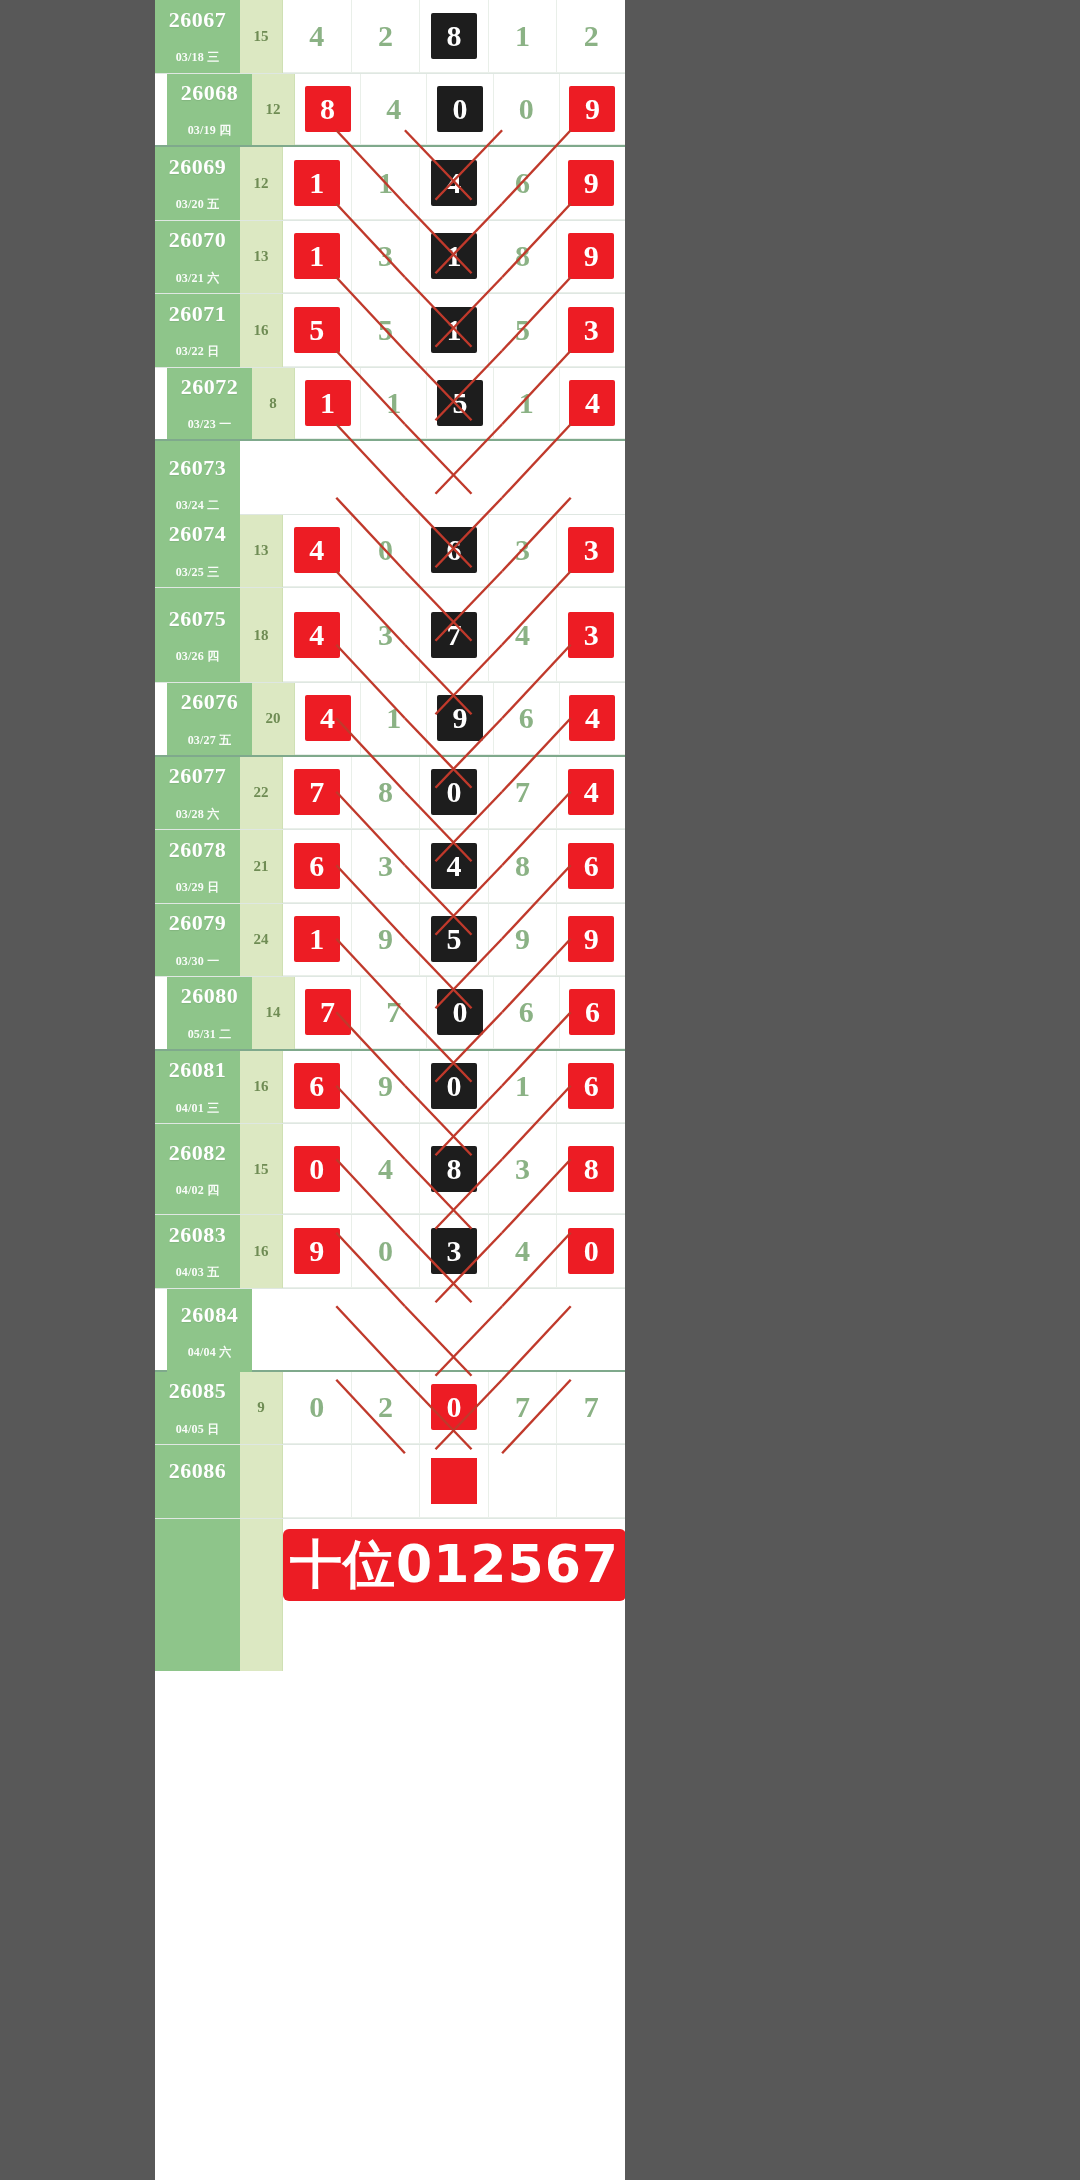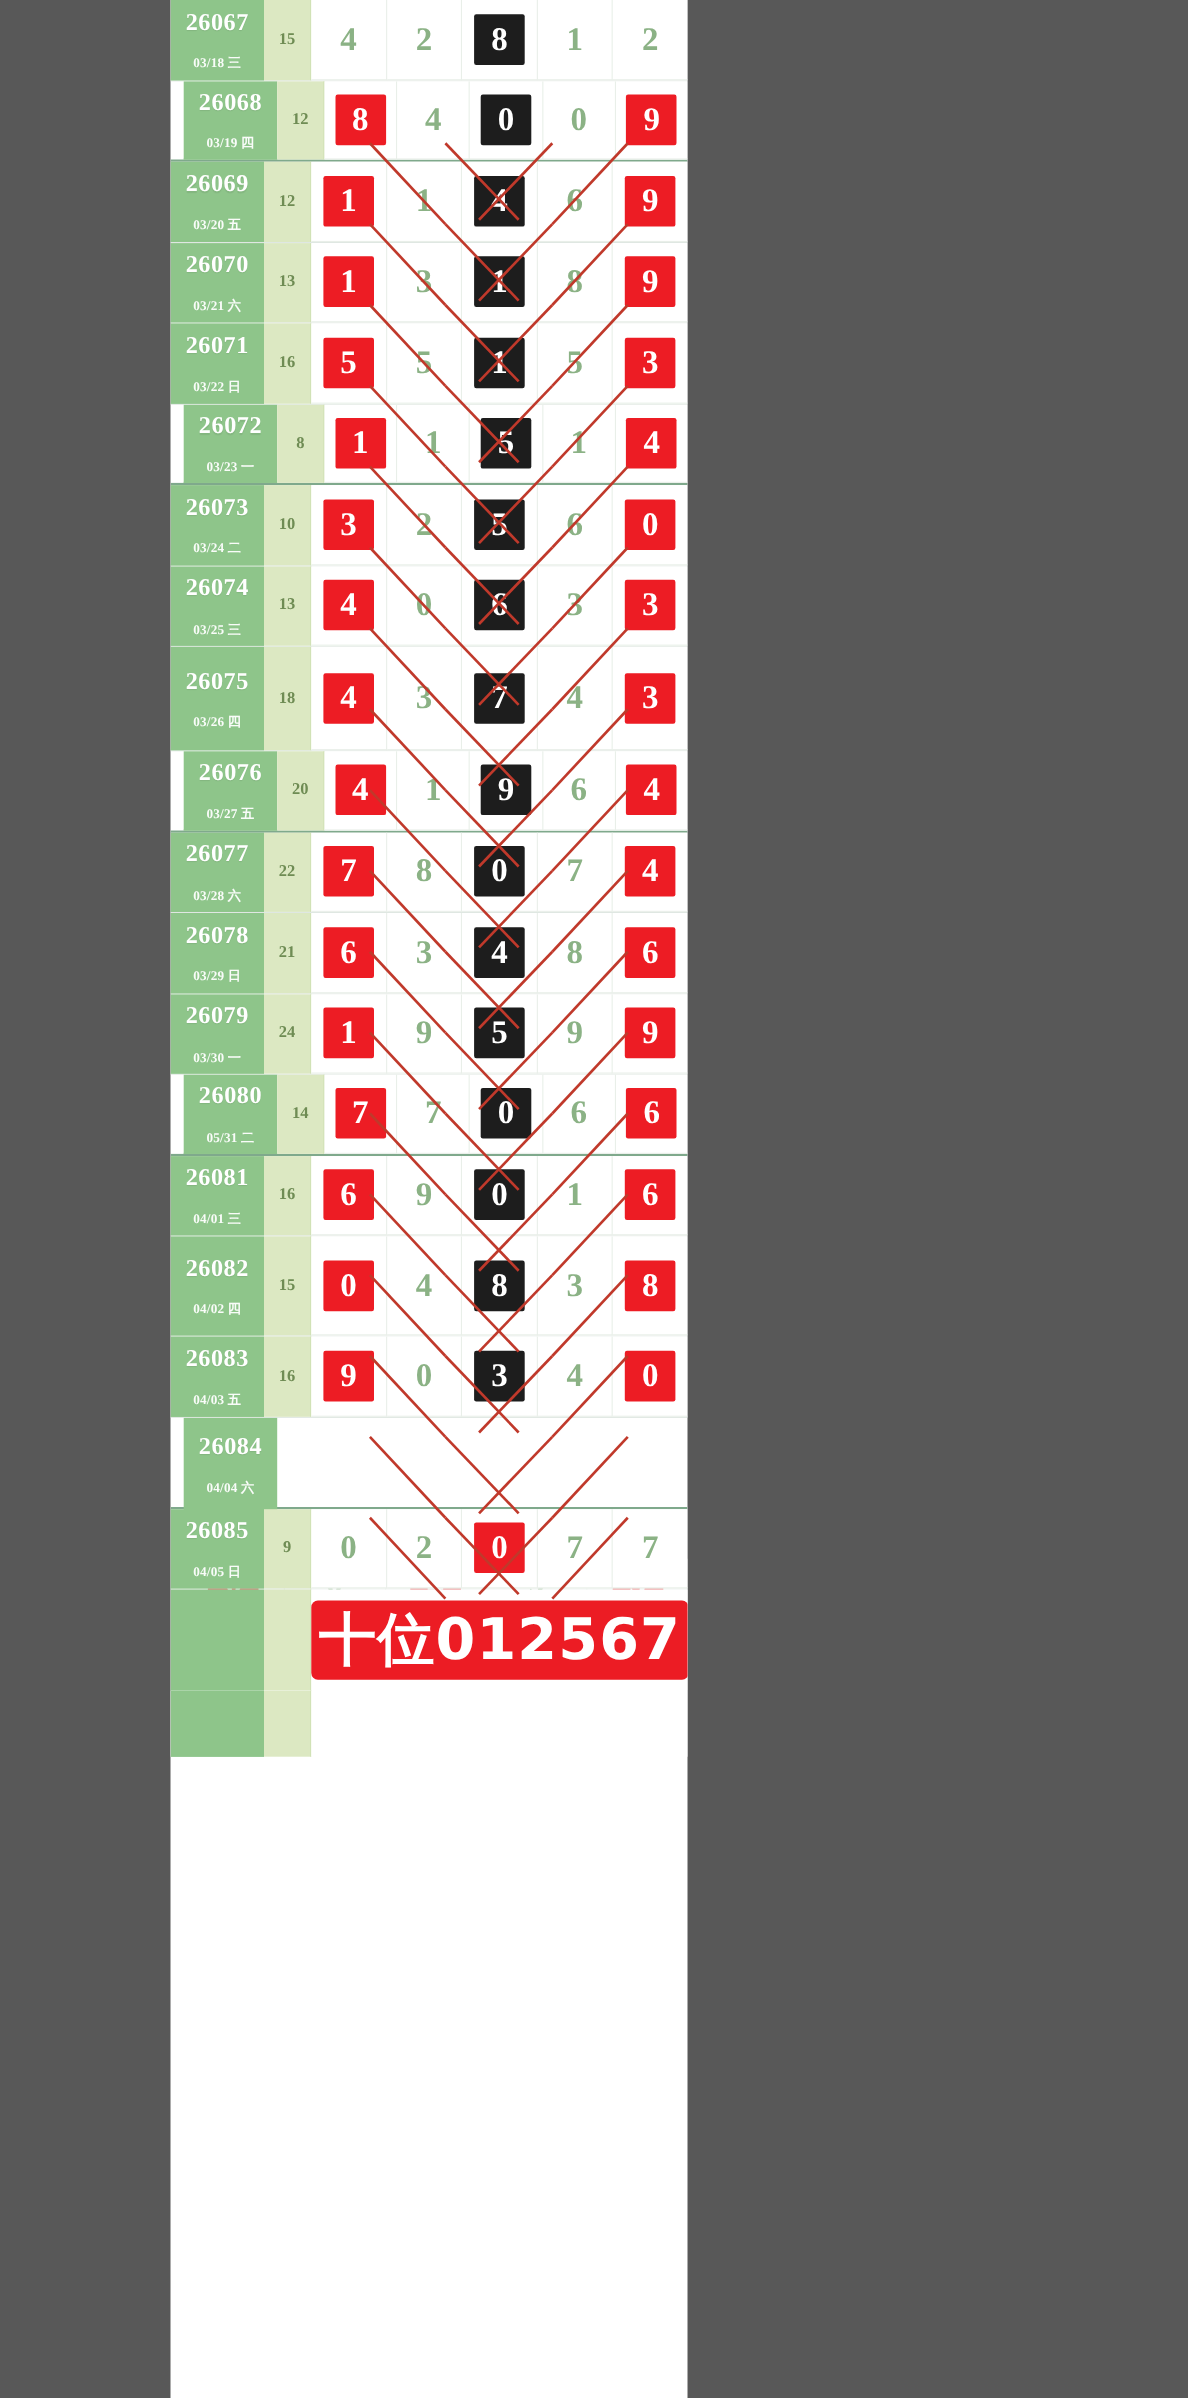--- a/index.html
+++ b/index.html
@@ -261,21 +261,21 @@
               <span class="badge black">5</span>
             </div>
             <div class="ncell">
               <span class="badge plain">1</span>
             </div>
             <div class="ncell">
               <span class="badge red">4</span>
             </div>
           </div>
         </div>
-        <div class="row thin" style="height: 73.5px;">
+        <div class="row thin" style="height: 73.5px; flex-direction: column;">
           <div class="cell-period">
             <div class="pno">26073</div>
             <div class="pdate">03/24 二</div>
           </div>
           <div class="cell-sum">10</div>
           <div class="nums">
             <div class="ncell">
               <span class="badge red">3</span>
             </div>
             <div class="ncell">
@@ -571,20 +571,36 @@
             </div>
             <div class="ncell">
               <span class="badge red">0</span>
             </div>
             <div class="ncell">
               <span class="badge plain">7</span>
             </div>
             <div class="ncell">
               <span class="badge plain">7</span>
             </div>
+          </div>
+        </div>
+        <div class="row thin" style="height: 73.5px;">
+          <div class="cell-period">
+            <div class="pno">26086</div>
+            <div class="pdate"></div>
+          </div>
+          <div class="cell-sum"></div>
+          <div class="nums">
+            <div class="ncell"></div>
+            <div class="ncell"></div>
+            <div class="ncell">
+              <span class="badge empty"></span>
+            </div>
+            <div class="ncell"></div>
+            <div class="ncell"></div>
           </div>
         </div>
         <div class="row banner-row" style="height: 92px;">
           <div class="cell-period"></div>
           <div class="cell-sum"></div>
           <div class="banner-wrap">
             <div class="banner">十位012567</div>
           </div>
         </div>
         <div class="row tail" style="height: 60px;">

